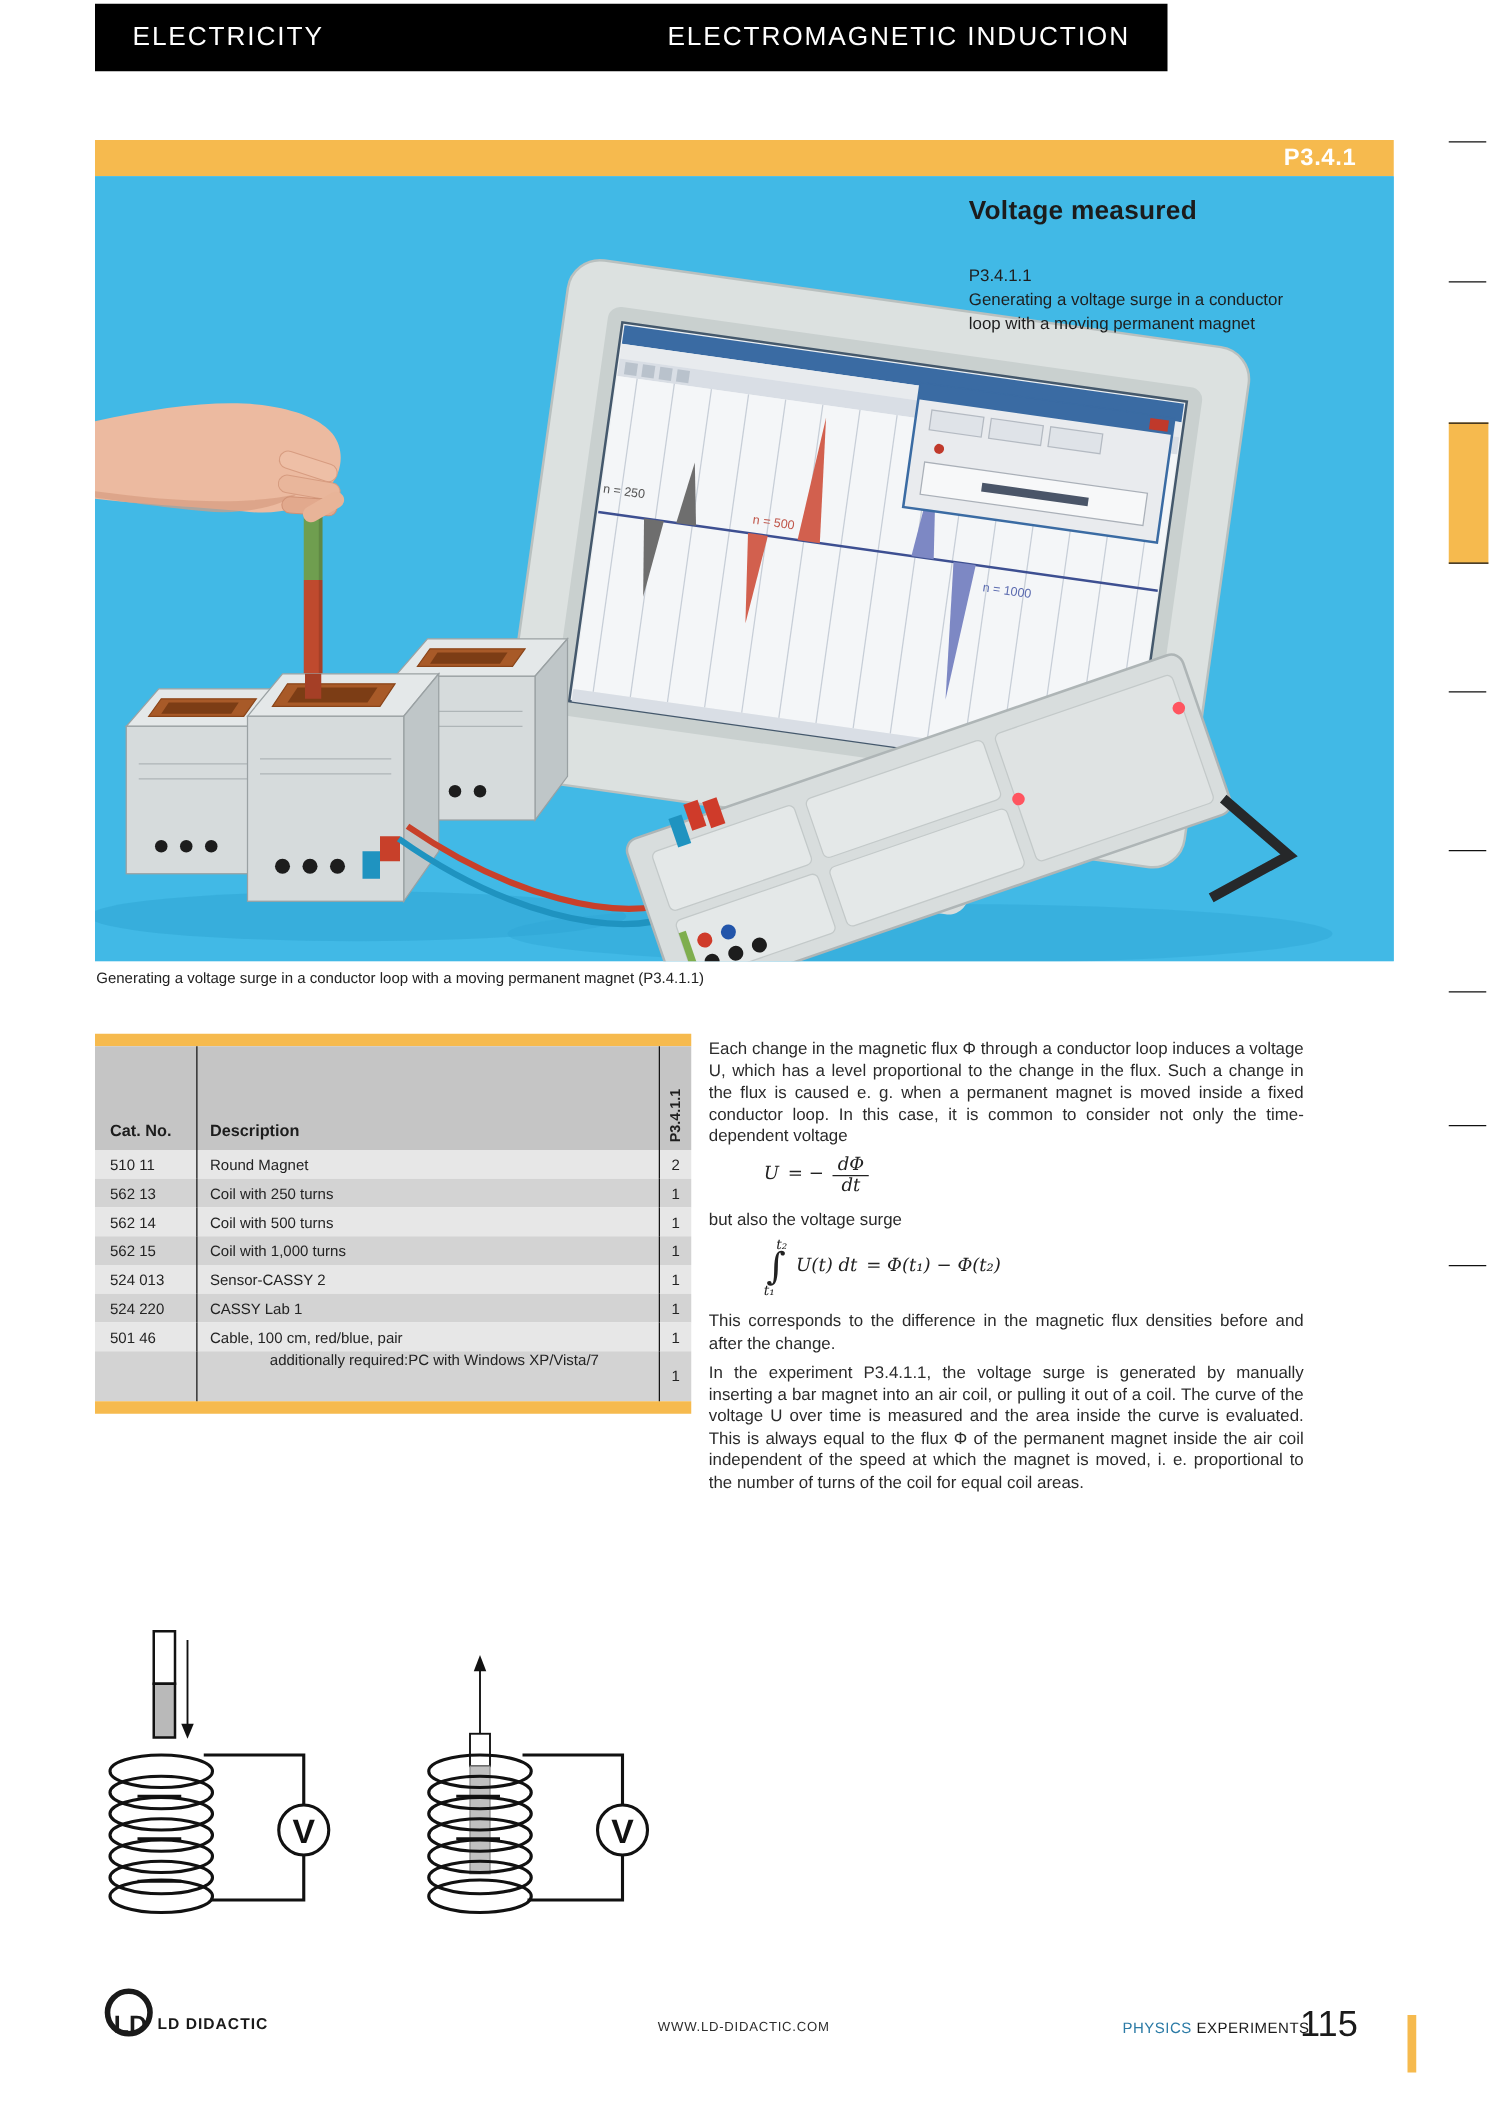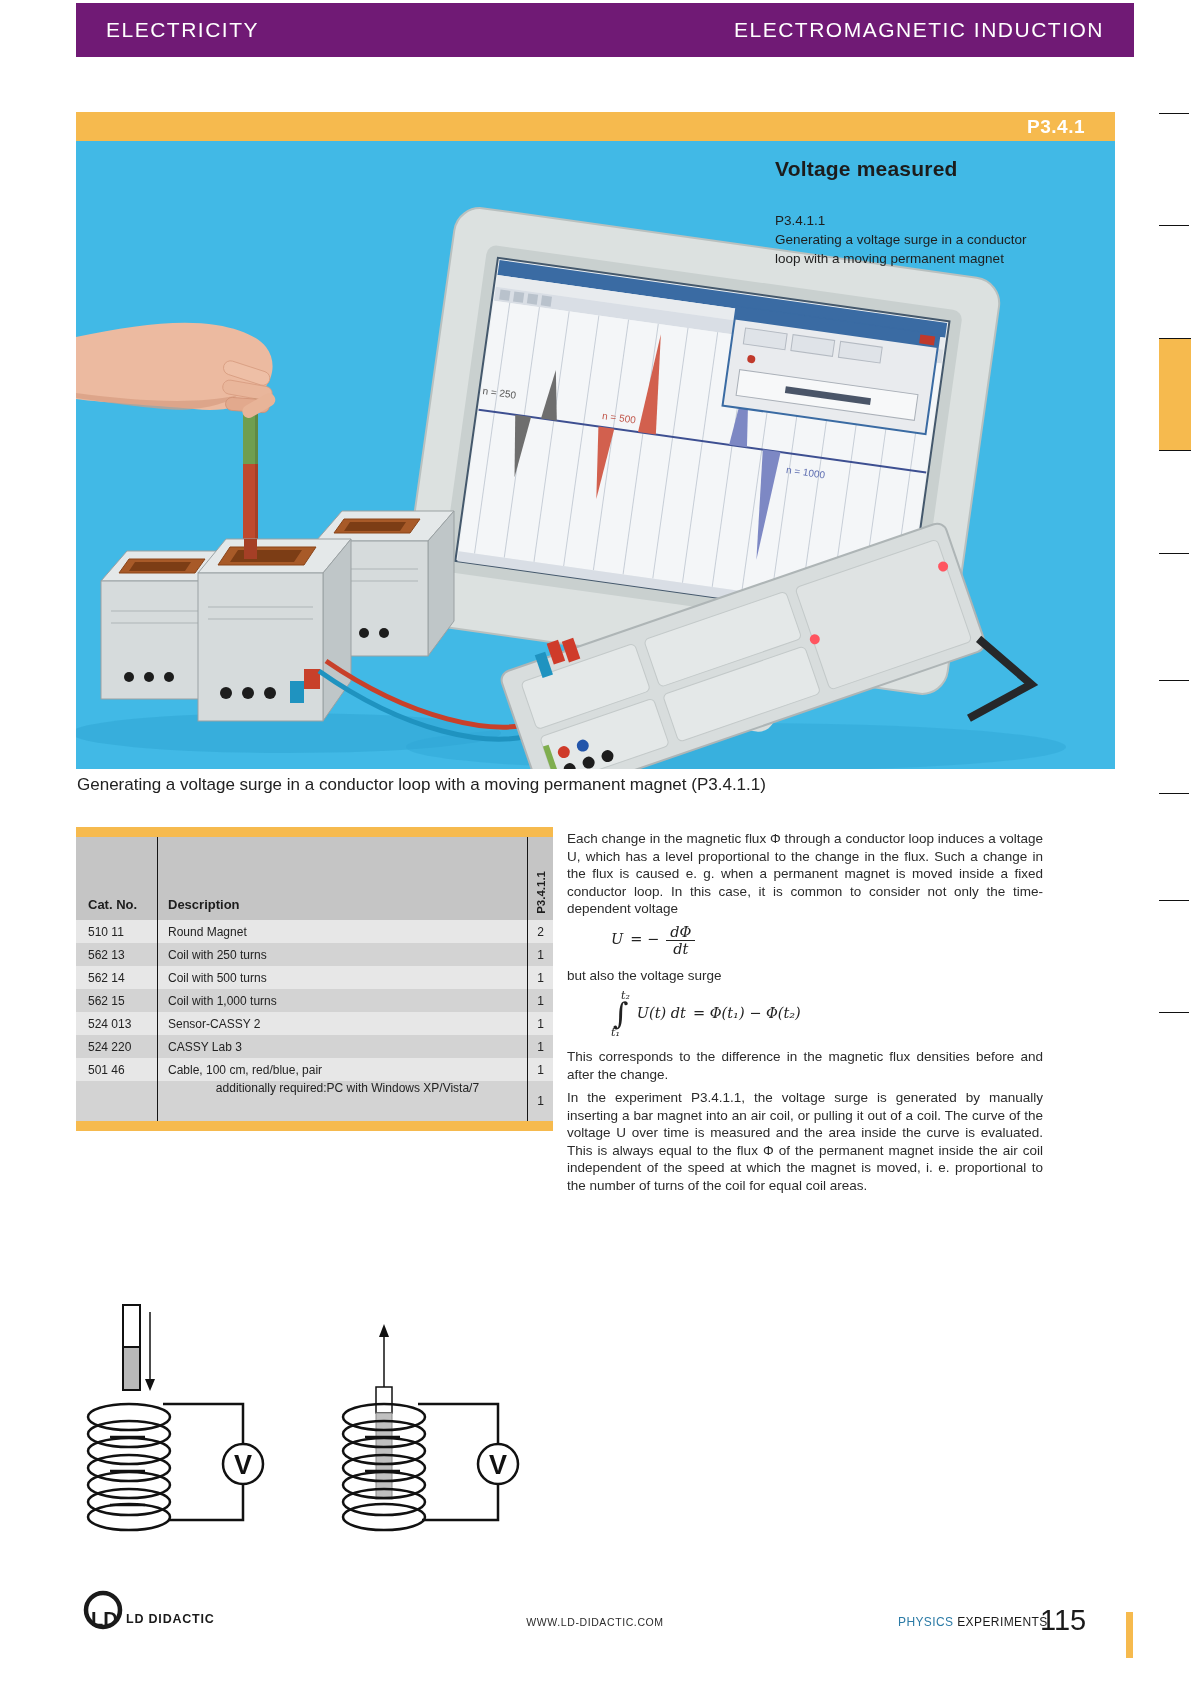--- a/index.html
+++ b/index.html
@@ -1,32 +1,32 @@
 <!DOCTYPE html>
 <html><head>
 <meta charset="utf-8">
 <style>
   html,body{margin:0;padding:0;background:#ffffff;}
   .page{position:relative;width:1191px;height:1683px;background:#fff;overflow:hidden;
         font-family:"Liberation Sans",sans-serif;color:#2e2e2e;}
 
   
-  .topbar{position:absolute;left:76px;top:3px;width:1058px;height:54px;background:#701a75;
+  .topbar{position:absolute;left:76px;top:3px;width:858px;height:54px;background:#000000;
           display:flex;justify-content:space-between;align-items:center;padding:0 30px;box-sizing:border-box;}
   .topbar span{color:#fff;font-size:21px;letter-spacing:1.5px;font-weight:400;}
   .secbar{position:absolute;left:76px;top:112px;width:1039px;height:29px;background:#F6BA4E;
           display:flex;justify-content:flex-end;align-items:center;padding-right:30px;box-sizing:border-box;}
   .secbar span{color:#fff;font-size:19px;font-weight:bold;letter-spacing:.5px;}
 
   
   .photo{position:absolute;left:76px;top:141px;width:1039px;height:628px;background:#41B9E6;}
   .photo svg{position:absolute;left:0;top:0;}
   .photo-title{position:absolute;left:699px;top:16px;font-size:21px;font-weight:bold;color:#1c1c1c;letter-spacing:.2px;}
   .photo-desc{position:absolute;left:699px;top:70px;font-size:13.5px;line-height:19px;color:#1e1e1e;}
-  .caption{position:absolute;left:77px;top:775px;font-size:17px;color:#222;}
+  .caption{position:absolute;left:77px;top:775px;font-size:12px;color:#222;}
 
   
   .tick{position:absolute;left:1159px;width:30px;height:0;border-top:1.5px solid #111;}
   .tickblock{position:absolute;left:1159px;width:32px;top:338px;height:113px;background:#F6BA4E;
              border-top:1.5px solid #111;border-bottom:1.5px solid #111;box-sizing:border-box;}
 
   
   .tbl{position:absolute;left:76px;top:827px;width:477px;}
   .tbl .obar{height:10px;background:#F6BA4E;}
   .trow{display:grid;grid-template-columns:81px 370px 26px;}
@@ -284,21 +284,21 @@
       <div class="c2">Coil with 1,000 turns</div>
       <div class="c3">1</div>
     </div>
     <div class="trow tr rl">
       <div class="c1">524 013</div>
       <div class="c2">Sensor-CASSY 2</div>
       <div class="c3">1</div>
     </div>
     <div class="trow tr rd">
       <div class="c1">524 220</div>
-      <div class="c2">CASSY Lab 3</div>
+      <div class="c2">CASSY Lab 1</div>
       <div class="c3">1</div>
     </div>
     <div class="trow tr rl">
       <div class="c1">501 46</div>
       <div class="c2">Cable, 100 cm, red/blue, pair</div>
       <div class="c3">1</div>
     </div>
     <div class="trow tr tall rd">
       <div class="c1"></div>
       <div class="c2">

